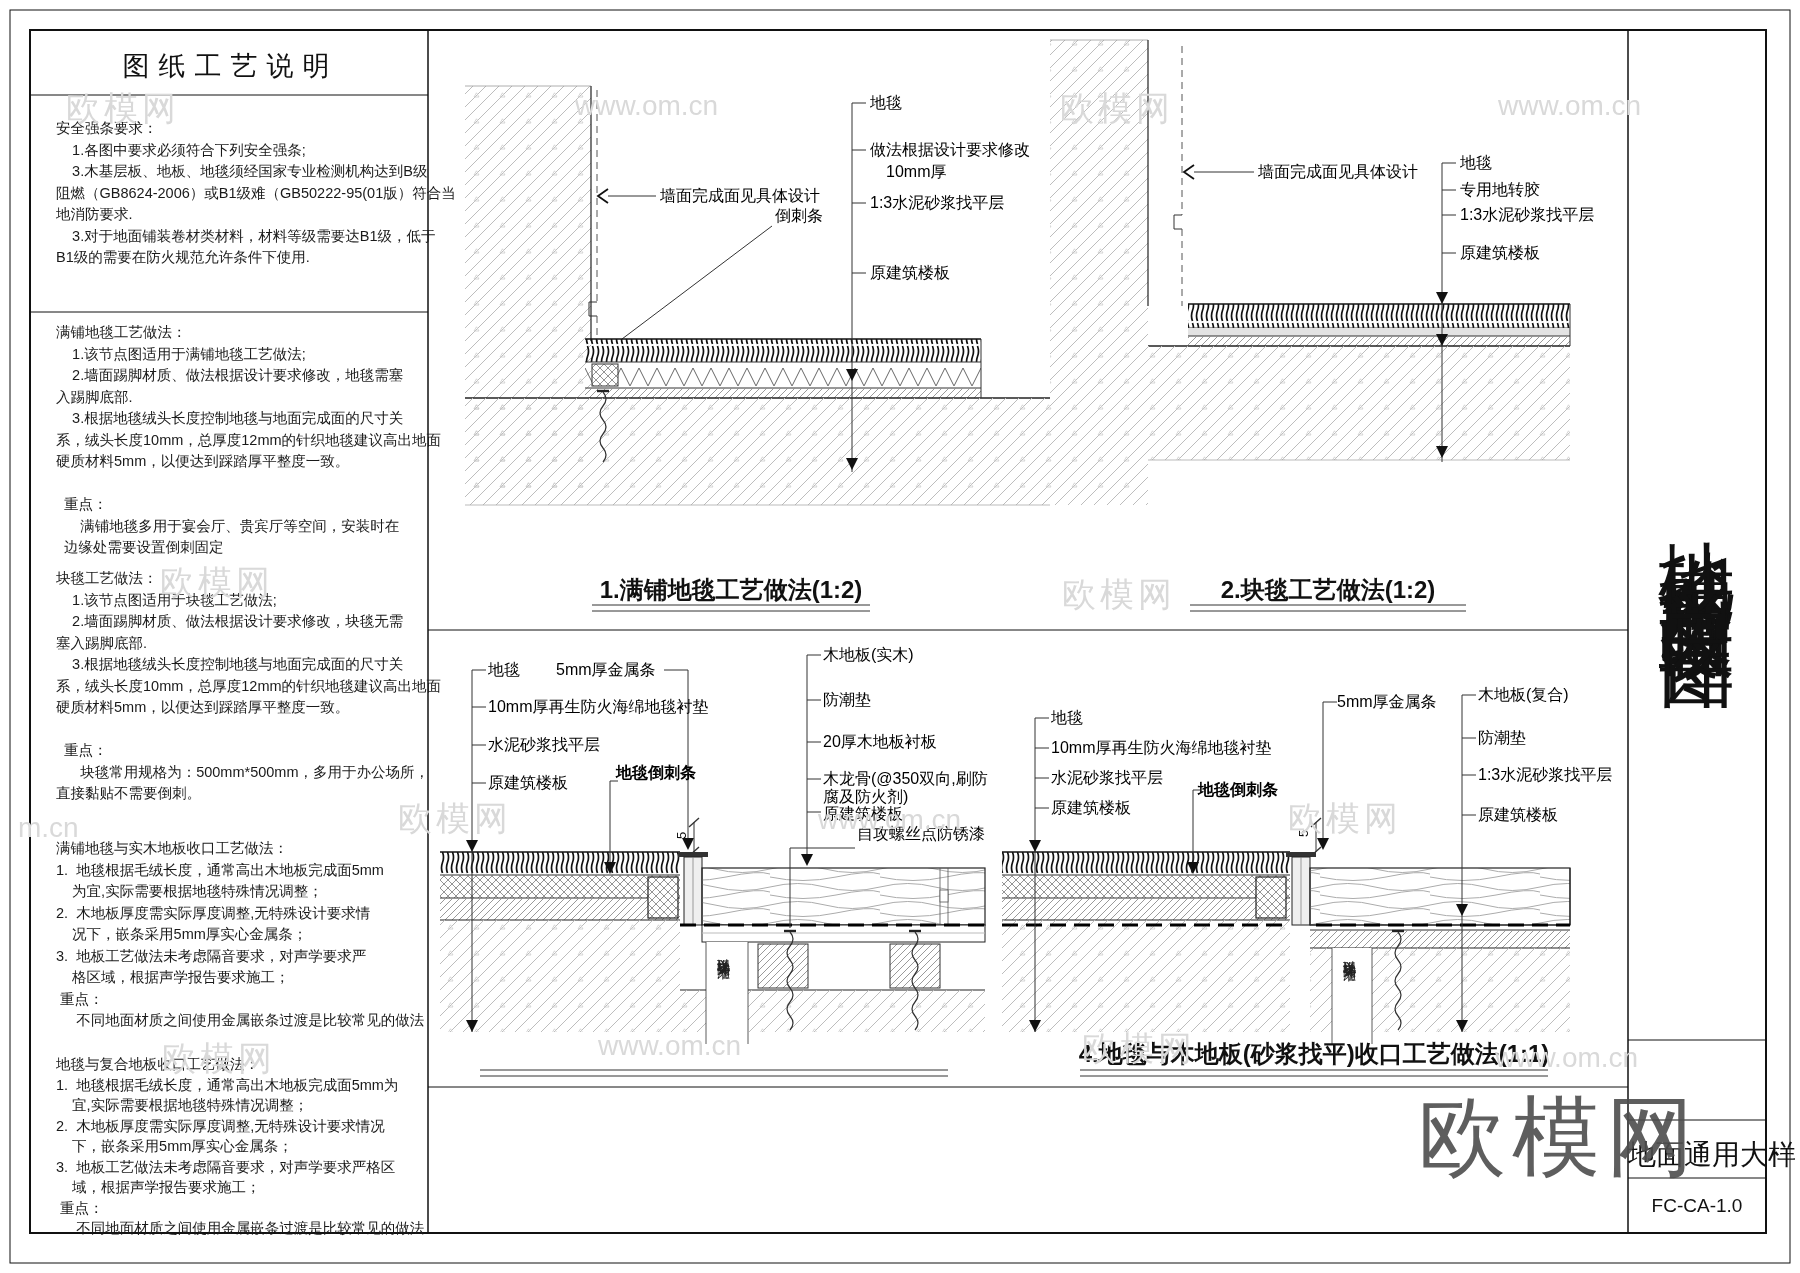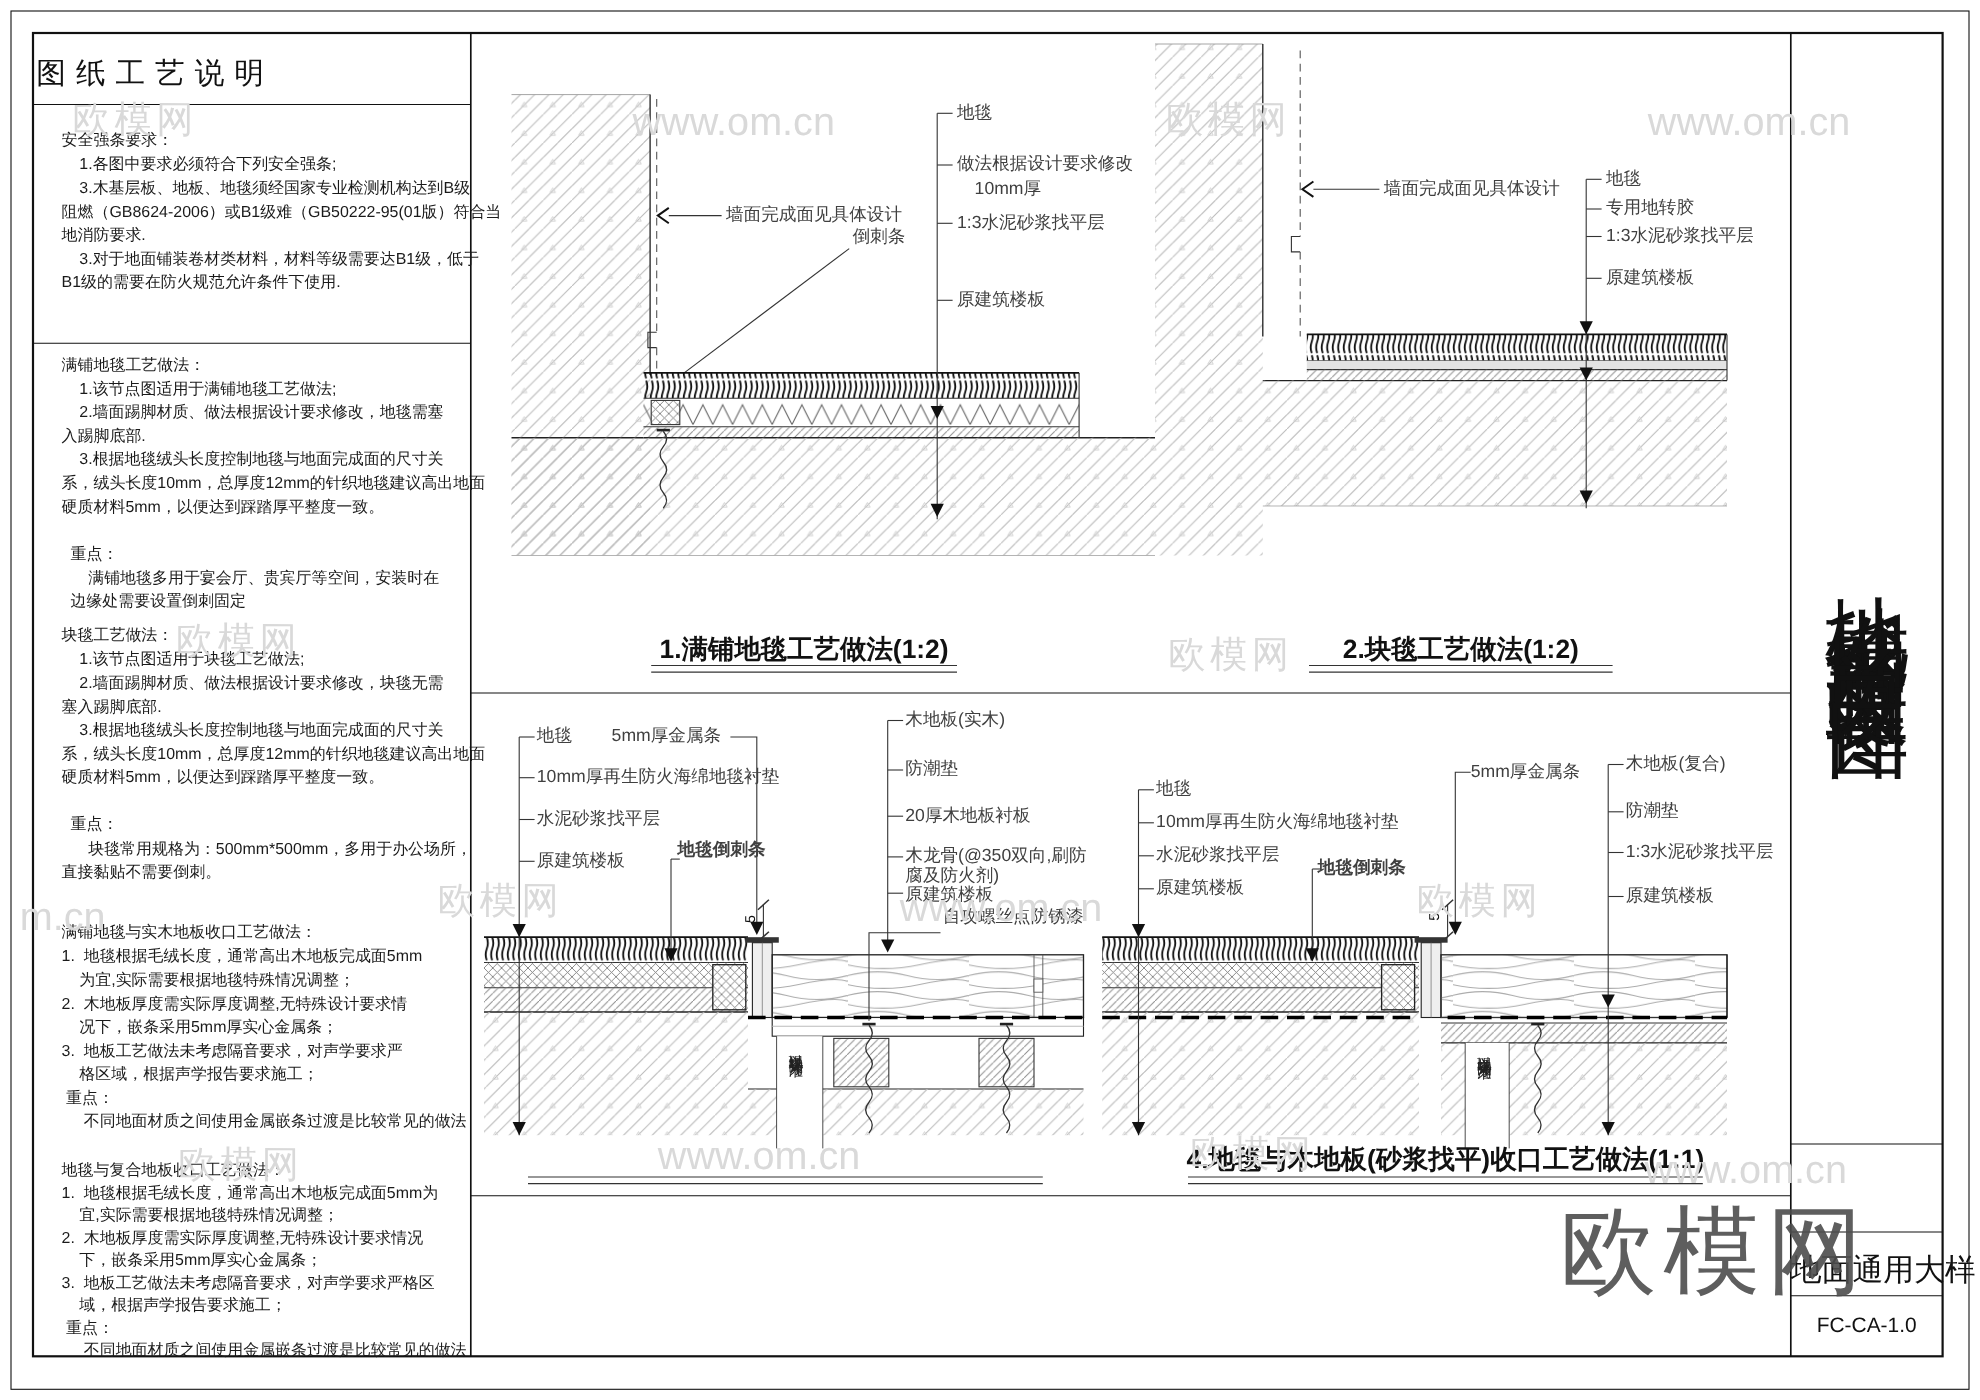--- a/index.html
+++ b/index.html
@@ -1,30 +1,30 @@
 <!DOCTYPE html>
 <html><head>
 <meta charset="utf-8">
 <style>
   html,body{margin:0;padding:0;background:#888;}
   #sheet{position:relative;width:1800px;height:1273px;background:#fff;overflow:hidden;
          font-family:"Liberation Sans","DejaVu Sans",sans-serif;color:#1a1a1a;}
   svg{position:absolute;left:0;top:0;}
-  .hdr{position:absolute;left:33px;top:48px;width:395px;
+  .hdr{position:absolute;left:33px;top:48px;width:395px;text-align:center;
        font-size:27px;letter-spacing:9px;color:#111;}
   .sec{position:absolute;left:56px;width:368px;font-size:14.5px;color:#1a1a1a;}
   .tl{white-space:pre;line-height:21.5px;height:21.5px;overflow:visible;}
   .tight .tl{line-height:20.5px;height:20.5px;}
-  .lab{position:absolute;font-size:16px;line-height:1.25;color:#404040;white-space:nowrap;}
+  .lab{position:absolute;font-size:16px;line-height:1.25;color:#000000;white-space:nowrap;}
   .lab.b{font-weight:bold;}
   .title{position:absolute;transform:translateX(-50%);font-size:24px;font-weight:bold;
          color:#111;white-space:nowrap;}
   .wm{position:absolute;color:#d9d9d9;font-weight:normal;white-space:nowrap;}
   .wm.brand{font-size:34px;letter-spacing:4px;}
-  .wm.site{font-size:36px;}
+  .wm.site{font-size:28px;}
   .wm.big{color:#4d4d4d;font-size:88px;letter-spacing:6px;opacity:.9;}
   .vtitle{position:absolute;left:1630px;top:34px;width:134px;height:1002px;display:flex;
           align-items:center;justify-content:center;writing-mode:vertical-rl;
           text-orientation:upright;font-size:76px;letter-spacing:10px;color:#111;}
   .vnote{position:absolute;writing-mode:vertical-rl;text-orientation:upright;
          font-size:13px;letter-spacing:1px;color:#222;}
   .dim{position:absolute;font-size:13px;color:#111;transform:rotate(-90deg);}
   .tb{position:absolute;left:1628px;width:138px;text-align:center;color:#111;white-space:nowrap;}
 </style>
 </head>

